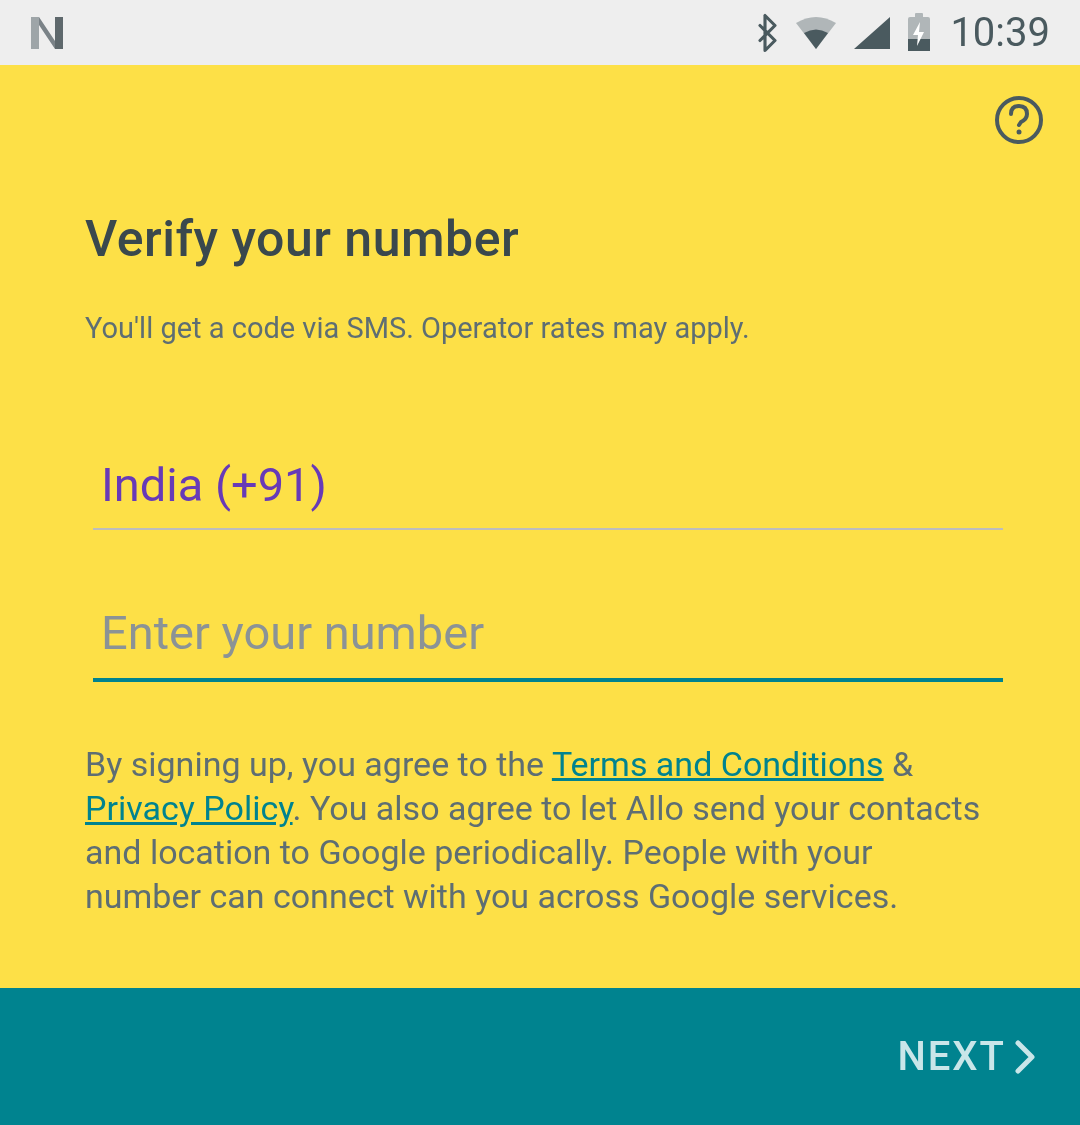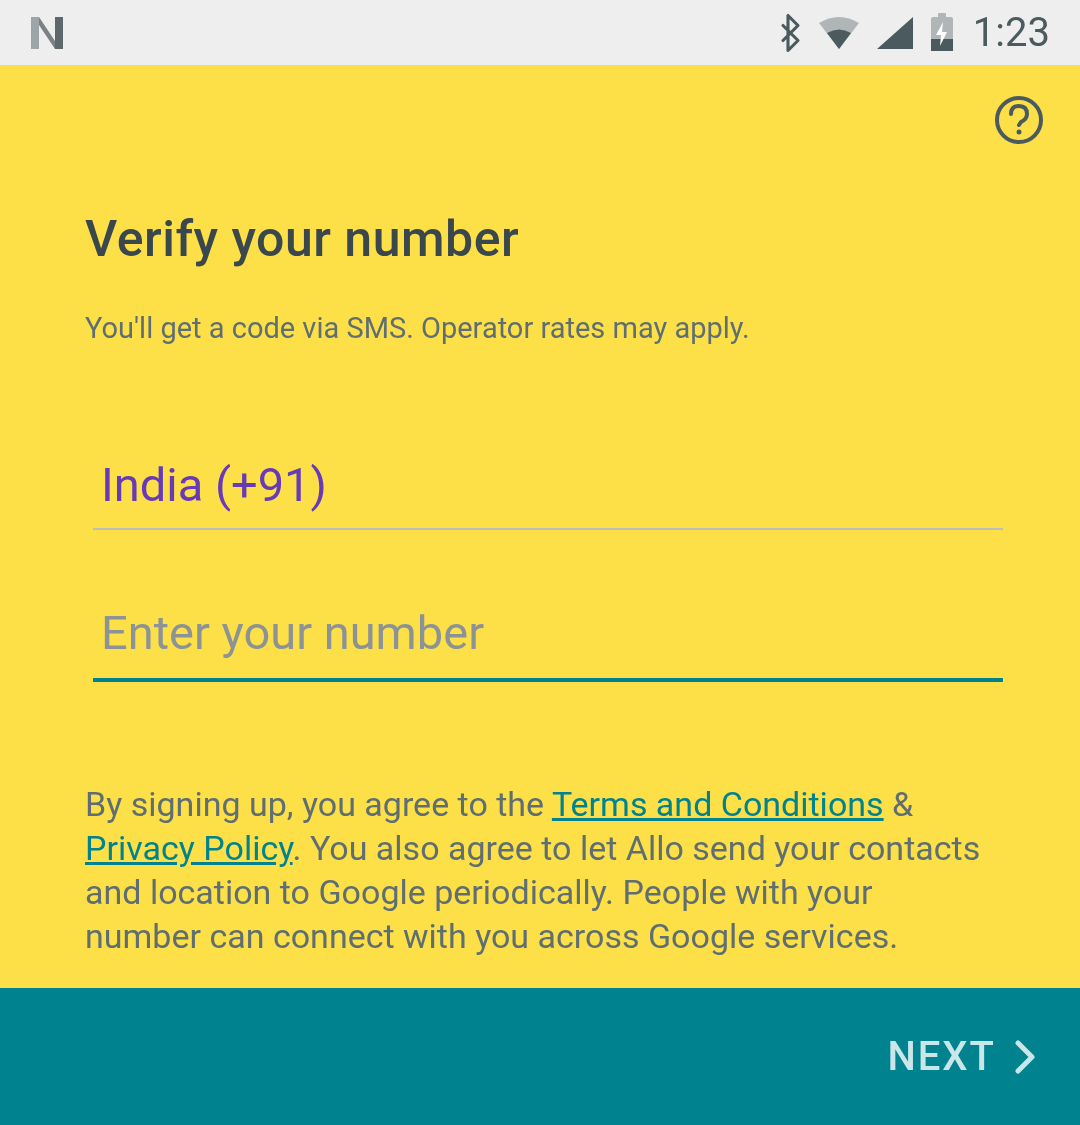--- a/index.html
+++ b/index.html
@@ -102,42 +102,42 @@
       outline: none;
       font-size: 47px;
       color: #333;
       background: transparent;
       font-family: inherit;
     }
     .phone-input::placeholder {
       color: #8b9396;
     }
     .terms-text {
-      margin-top: 100px;
+      margin-top: 60px;
       font-size: 34px;
       color: #5e6e73;
       line-height: 1.3;
     }
     .terms-link {
       color: #00838f;
       text-decoration: underline;
       cursor: pointer;
     }
     .next-bar {
       height: 137px;
       background: #00838f;
       display: flex;
       align-items: center;
       justify-content: flex-end;
       padding-right: 42px;
     }
     .next-button {
       display: flex;
       align-items: center;
-      gap: 18px;
+      gap: 8px;
       cursor: pointer;
       color: #c9e6e9;
       font-size: 40px;
       font-weight: 500;
       letter-spacing: 2px;
     }
   </style>
 </head>
 <body>
 
@@ -169,21 +169,21 @@
       </svg>
     </div>
     <div class="status-icon">
       <svg width="26" height="40" viewBox="0 0 26 40">
         <rect x="2" y="4" width="22" height="34" fill="#b0b6b8" rx="2"></rect>
         <rect x="9" y="0" width="8" height="5" fill="#b0b6b8" rx="1"></rect>
         <rect x="2" y="26" width="22" height="12" fill="#4a5a5f"></rect>
         <path d="M 14 9 L 7 22 L 12 22 L 11 33 L 18 19 L 13 19 Z" fill="#ffffff"></path>
       </svg>
     </div>
-    <div class="status-time">1:23</div>
+    <div class="status-time">10:39</div>
   </div>
 </div>
 
 <div class="content-area">
   <div class="help-button">
     <svg width="50" height="50" viewBox="0 0 50 50">
       <circle cx="25" cy="25" r="22" stroke="#4a5a5f" stroke-width="4" fill="none"></circle>
       <path d="M 17 19 Q 17 11 25 11 Q 33 11 33 19 Q 33 24 27 27 L 25 30" stroke="#4a5a5f" stroke-width="4" fill="none" stroke-linecap="round"></path>
       <circle cx="25" cy="37" r="2.5" fill="#4a5a5f"></circle>
     </svg>

